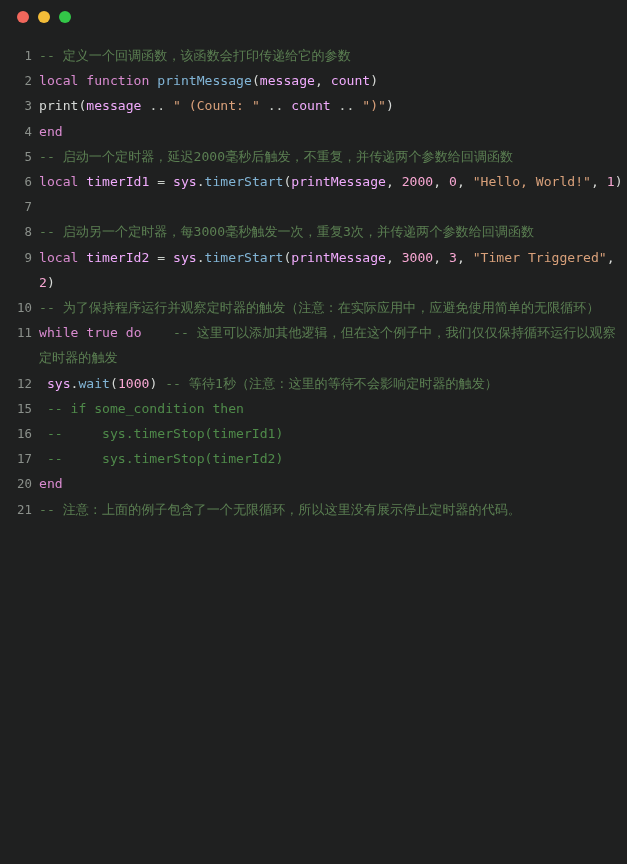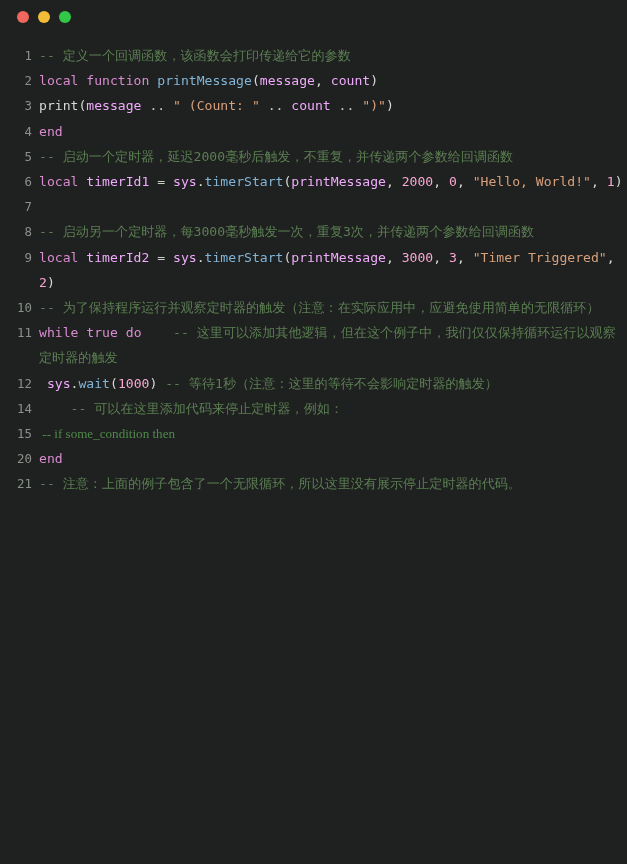--- a/index.html
+++ b/index.html
@@ -72,21 +72,21 @@
 
   .code-content {
     flex: 1 1 auto;
     padding-left: 7px;
     color: #d6d9d6;
     min-width: 0;
   }
 
   
   .tok-comment   { color: #5b7f52; }
-  .tok-comment-b { color: #4f8a4a; font-family: Liberation Serif, serif; }
+  .tok-comment-b { color: #4f8a4a; }
   .tok-kw        { color: #d98bd0; text-align: center; }
   .tok-fn        { color: #82b5d6; }
   .tok-id        { color: #f0abfc; }
   .tok-str       { color: #d8a07a; }
   .tok-num       { color: #f9a8d4; }
   .tok-plain     { color: #d6d9d6; }
   .tok-op        { color: #c9cec9; }
 </style>
 </head>
 <body>
@@ -105,19 +105,20 @@
       <div class="code-line"><div class="gutter">3</div><div class="code-content"><span class="tok-plain">print</span><span class="tok-plain">(</span><span class="tok-id">message</span><span class="tok-op"> .. </span><span class="tok-str">" (Count: "</span><span class="tok-op"> .. </span><span class="tok-id">count</span><span class="tok-op"> .. </span><span class="tok-str">")"</span><span class="tok-plain">)</span></div></div>
       <div class="code-line"><div class="gutter">4</div><div class="code-content"><span class="tok-kw">end</span></div></div>
       <div class="code-line"><div class="gutter">5</div><div class="code-content"><span class="tok-comment">-- </span><span class="tok-comment">启动一个定时器，延迟2000毫秒后触发，不重复，并传递两个参数给回调函数</span></div></div>
       <div class="code-line"><div class="gutter">6</div><div class="code-content"><span class="tok-kw">local</span><span class="tok-plain"> </span><span class="tok-id">timerId1</span><span class="tok-op"> = </span><span class="tok-id">sys</span><span class="tok-plain">.</span><span class="tok-fn">timerStart</span><span class="tok-plain">(</span><span class="tok-id">printMessage</span><span class="tok-plain">, </span><span class="tok-num">2000</span><span class="tok-plain">, </span><span class="tok-num">0</span><span class="tok-plain">, </span><span class="tok-str">"Hello, World!"</span><span class="tok-plain">, </span><span class="tok-num">1</span><span class="tok-plain">)</span></div></div>
       <div class="code-line"><div class="gutter">7</div><div class="code-content">&nbsp;</div></div>
       <div class="code-line"><div class="gutter">8</div><div class="code-content"><span class="tok-comment">-- </span><span class="tok-comment">启动另一个定时器，每3000毫秒触发一次，重复3次，并传递两个参数给回调函数</span></div></div>
       <div class="code-line"><div class="gutter">9</div><div class="code-content"><span class="tok-kw">local</span><span class="tok-plain"> </span><span class="tok-id">timerId2</span><span class="tok-op"> = </span><span class="tok-id">sys</span><span class="tok-plain">.</span><span class="tok-fn">timerStart</span><span class="tok-plain">(</span><span class="tok-id">printMessage</span><span class="tok-plain">, </span><span class="tok-num">3000</span><span class="tok-plain">, </span><span class="tok-num">3</span><span class="tok-plain">, </span><span class="tok-str">"Timer Triggered"</span><span class="tok-plain">, </span><span class="tok-num">2</span><span class="tok-plain">)</span></div></div>
       <div class="code-line"><div class="gutter">10</div><div class="code-content"><span class="tok-comment">-- </span><span class="tok-comment">为了保持程序运行并观察定时器的触发（注意：在实际应用中，应避免使用简单的无限循环）</span></div></div>
       <div class="code-line"><div class="gutter">11</div><div class="code-content"><span class="tok-kw">while</span><span class="tok-plain"> </span><span class="tok-kw">true</span><span class="tok-plain"> </span><span class="tok-kw">do</span><span class="tok-plain">    </span><span class="tok-comment">-- </span><span class="tok-comment">这里可以添加其他逻辑，但在这个例子中，我们仅仅保持循环运行以观察定时器的触发</span></div></div>
       <div class="code-line"><div class="gutter">12</div><div class="code-content"><span class="tok-plain"> </span><span class="tok-id">sys</span><span class="tok-plain">.</span><span class="tok-fn">wait</span><span class="tok-plain">(</span><span class="tok-num">1000</span><span class="tok-plain">)</span><span class="tok-plain"> </span><span class="tok-comment">-- </span><span class="tok-comment">等待1秒（注意：这里的等待不会影响定时器的触发）</span></div></div>
-      <div class="code-line"><div class="gutter">14</div><div class="code-content"><span class="tok-plain">    </span><span class="tok-comment">-- </span><span class="tok-comment">可以在这里添加代码来停止定时器，例如：</span></div></div>
       <div class="code-line"><div class="gutter">15</div><div class="code-content"><span class="tok-comment-b"> -- if some_condition then</span></div></div>
+      <div class="code-line"><div class="gutter">16</div><div class="code-content"><span class="tok-comment-b"> --     sys.timerStop(timerId1)</span></div></div>
+      <div class="code-line"><div class="gutter">17</div><div class="code-content"><span class="tok-comment-b"> --     sys.timerStop(timerId2)</span></div></div>
       <div class="code-line"><div class="gutter">20</div><div class="code-content"><span class="tok-kw">end</span></div></div>
       <div class="code-line"><div class="gutter">21</div><div class="code-content"><span class="tok-comment">-- </span><span class="tok-comment">注意：上面的例子包含了一个无限循环，所以这里没有展示停止定时器的代码。</span></div></div>
     </div>
 
 </div>
 
 </body></html>

